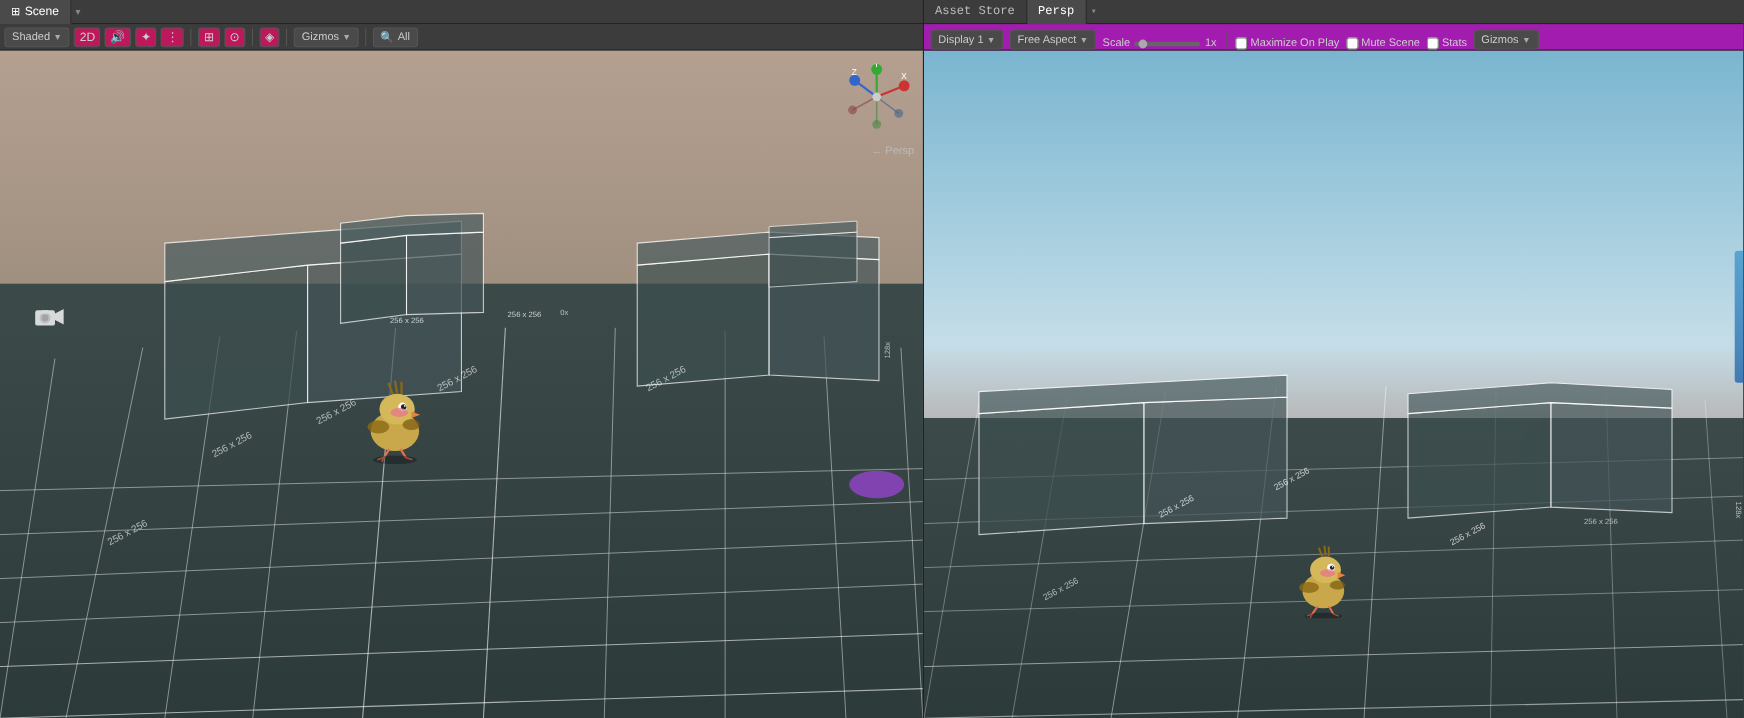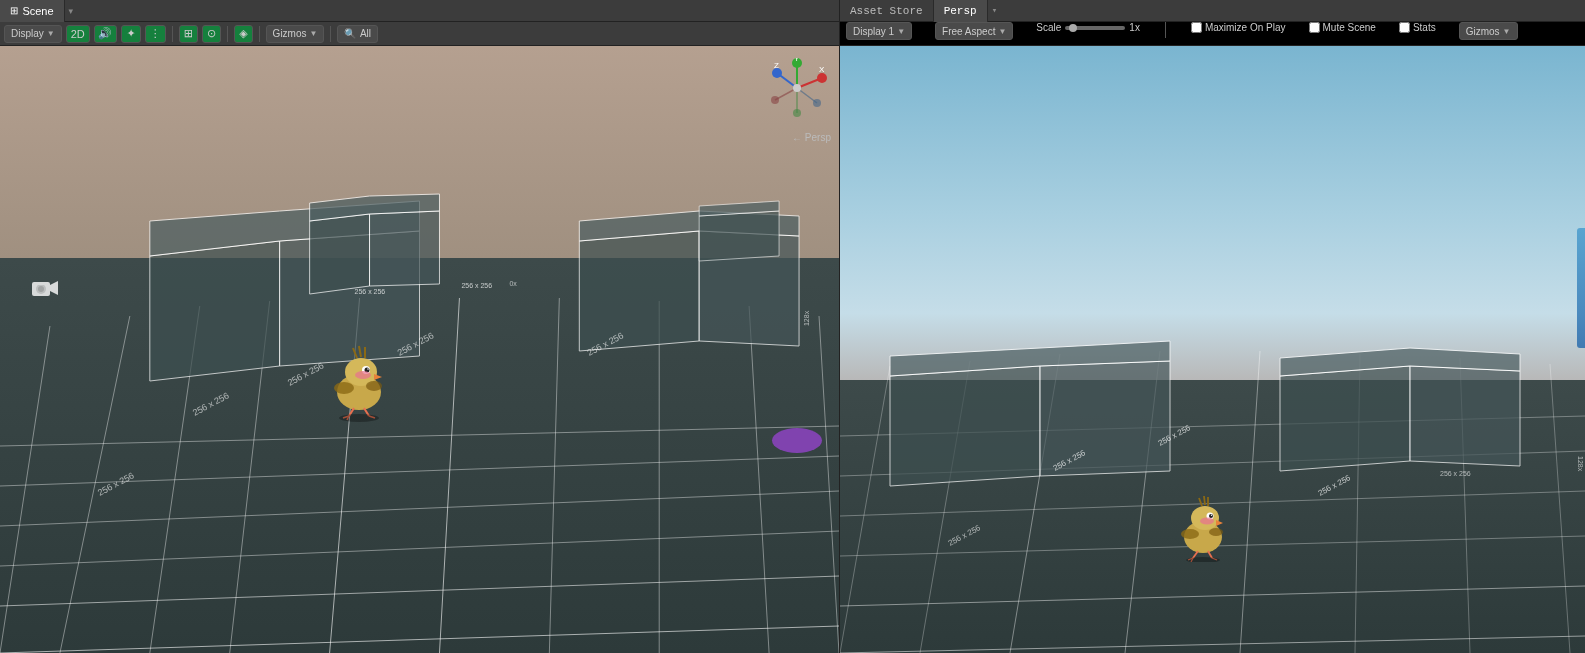--- a/index.html
+++ b/index.html
@@ -83,27 +83,27 @@
       width: 840px;
       border-bottom: 1px solid #222;
       border-right: 1px solid #222;
       flex-shrink: 0;
       padding: 0 4px;
       gap: 4px;
     }
 
     .game-toolbar {
       display: flex;
-      align-items: flex-start;
-      background: #000000;
+      align-items: flex-end;
+      background: #a21caf;
       height: 24px;
       flex: 1;
       border-bottom: 1px solid #222;
       padding: 0 6px;
-      gap: 23px;
+      gap: 6px;
     }
 
     .toolbar-separator {
       width: 1px;
       height: 16px;
       background: #555;
       margin: 0 2px;
     }
 
     .toolbar-dropdown {
@@ -123,21 +123,21 @@
 
     .toolbar-dropdown-arrow {
       font-size: 8px;
       color: #aaa;
     }
 
     .toolbar-icon-btn {
       display: flex;
       align-items: center;
       justify-content: center;
-      background: #15803d;
+      background: #be185d;
       border: 1px solid #555;
       border-radius: 3px;
       color: #ccc;
       padding: 1px 4px;
       font-size: 11px;
       cursor: pointer;
       height: 18px;
       min-width: 18px;
     }
 
@@ -326,21 +326,21 @@
         <span>Persp</span>
       </div>
       <span class="menu-dots">▾</span>
     </div>
   </div>
 
   <div class="toolbar-dual">
 
     <div class="scene-toolbar">
       <div class="toolbar-dropdown">
-        <span>Display</span>
+        <span>Shaded</span>
         <span class="toolbar-dropdown-arrow">▼</span>
       </div>
       <div class="toolbar-icon-btn">
         <span>2D</span>
       </div>
       <div class="toolbar-icon-btn">
         <span>🔊</span>
       </div>
       <div class="toolbar-icon-btn">
         <span>✦</span>

